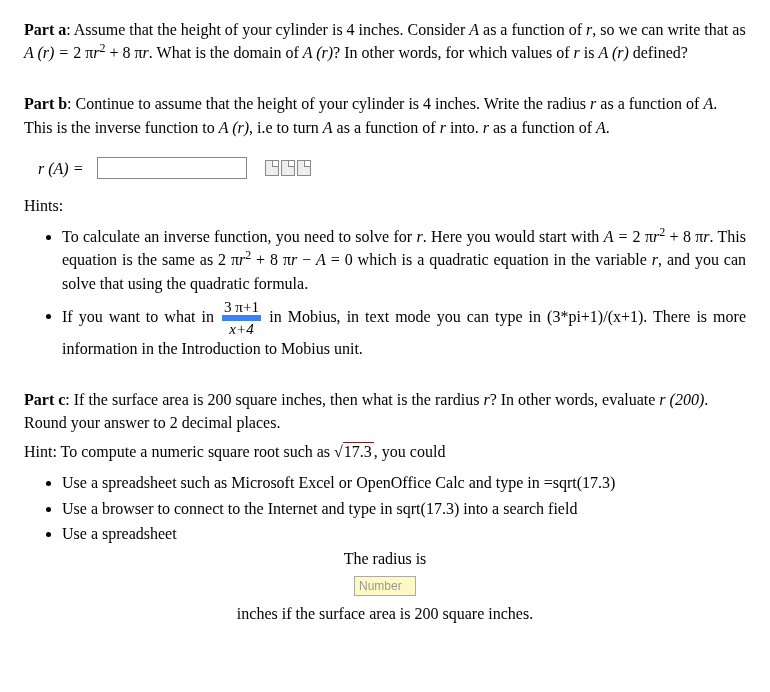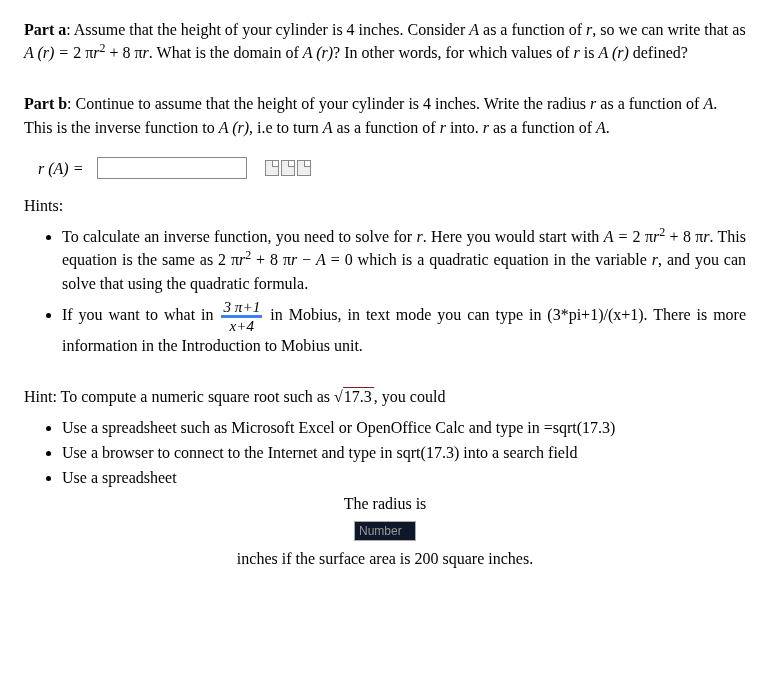--- a/index.html
+++ b/index.html
@@ -47,38 +47,38 @@
     ul.hints { padding-left: 38px; margin-bottom: 6px; }
     ul.hints li { margin-bottom: 4px; text-align: justify; }
     .frac {
       display: inline-block;
       vertical-align: middle;
       text-align: center;
       font-size: 0.95em;
       line-height: 1.05;
       margin: 0 2px;
     }
-    .frac .num { display: block; border-bottom: 3px solid #3b82f6; padding: 0 2px; font-style: italic; }
+    .frac .num { display: block; border-bottom: 6px solid #3b82f6; padding: 0 2px; }
     .frac .den { display: block; padding: 0 2px; }
     .sqrt { position: relative; display: inline-block; }
     .sqrt::before { content: "√"; }
     .sqrt .rad { border-top: 1px solid #7f1d1d; padding: 0 2px 0 1px; }
     .hint-line { margin: 6px 0 8px 0; }
     ul.simple { padding-left: 38px; margin-bottom: 2px; }
     ul.simple li { margin-bottom: 2px; }
     .answer-row { display: flex; align-items: center; gap: 6px; flex-wrap: wrap; flex-direction: column; }
     input.num-field {
       font-family: Arial, sans-serif;
       font-size: 12px;
       border: 1px solid #aaa;
       padding: 2px 4px;
       width: 62px;
       height: 20px;
       color: #888;
-      background: #0f172a;
+      background: #fef9c3;
     }
     input.num-field::placeholder { color: #999; }
     .justify { text-align: justify; }
   </style>
 </head>
 <body>
 
 <div class="part">
   <p>
     <span class="part-label">Part a</span><span>: Assume that the height of your cylinder is 4 inches. Consider </span><span class="math-i">A</span><span> as a function of </span><span class="math-i">r</span><span>, so we can write that as </span><span class="math-i">A (r) = </span><span>2 π</span><span class="math-i">r</span><span class="sup">2</span><span> + 8 π</span><span class="math-i">r</span><span>. What is the domain of </span><span class="math-i">A (r)</span><span>? In other words, for which values of </span><span class="math-i">r</span><span> is </span><span class="math-i">A (r)</span><span> defined?</span>
@@ -105,20 +105,23 @@
     <li class="justify">
       <span>To calculate an inverse function, you need to solve for </span><span class="math-i">r</span><span>. Here you would start with </span><span class="math-i">A = </span><span>2 π</span><span class="math-i">r</span><span class="sup">2</span><span> + 8 π</span><span class="math-i">r</span><span>. This equation is the same as </span><span>2 π</span><span class="math-i">r</span><span class="sup">2</span><span> + 8 π</span><span class="math-i">r</span><span> − </span><span class="math-i">A</span><span> = 0</span><span> which is a quadratic equation in the variable </span><span class="math-i">r</span><span>, and you can solve that using the quadratic formula.</span>
     </li>
     <li class="justify">
       <span>If you want to what in </span><span class="frac"><span class="num">3 π+1</span><span class="den math-i">x+4</span></span><span> in Mobius, in text mode you can type in (3*pi+1)/(x+1). There is more information in the Introduction to Mobius unit.</span>
     </li>
   </ul>
 </div>
 
 <div class="part">
+  <p>
+    <span class="part-label">Part c</span><span>: If the surface area is 200 square inches, then what is the rardius </span><span class="math-i">r</span><span>? In other words, evaluate </span><span class="math-i">r (200)</span><span>. Round your answer to 2 decimal places.</span>
+  </p>
   <p class="hint-line">
     <span>Hint: To compute a numeric square root such as </span><span class="sqrt"><span class="rad">17.3</span></span><span>, you could</span>
   </p>
   <ul class="simple">
     <li>Use a spreadsheet such as Microsoft Excel or OpenOffice Calc and type in =sqrt(17.3)</li>
     <li>Use a browser to connect to the Internet and type in sqrt(17.3) into a search field</li>
     <li>Use a spreadsheet</li>
   </ul>
   <p class="answer-row">
     <span>The radius is</span>

